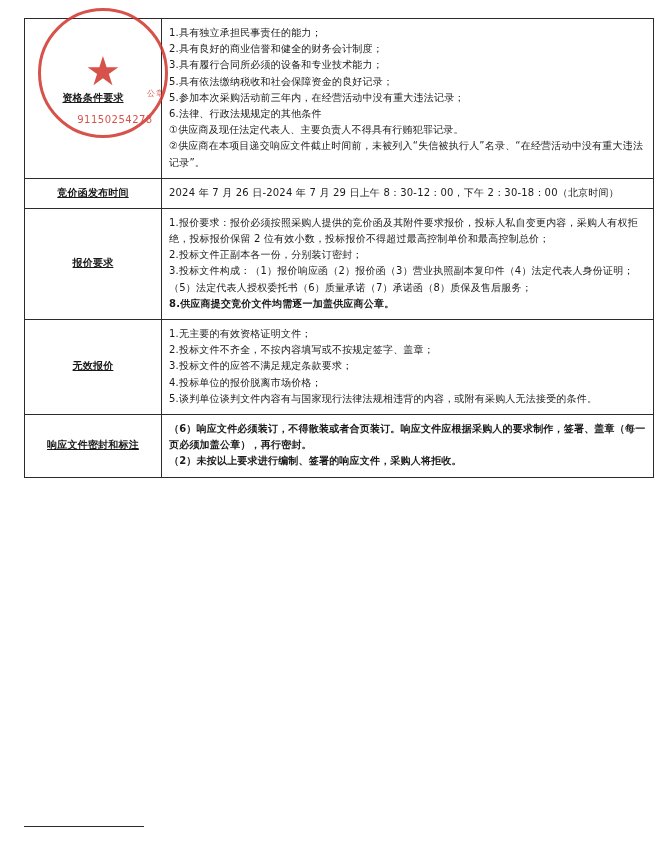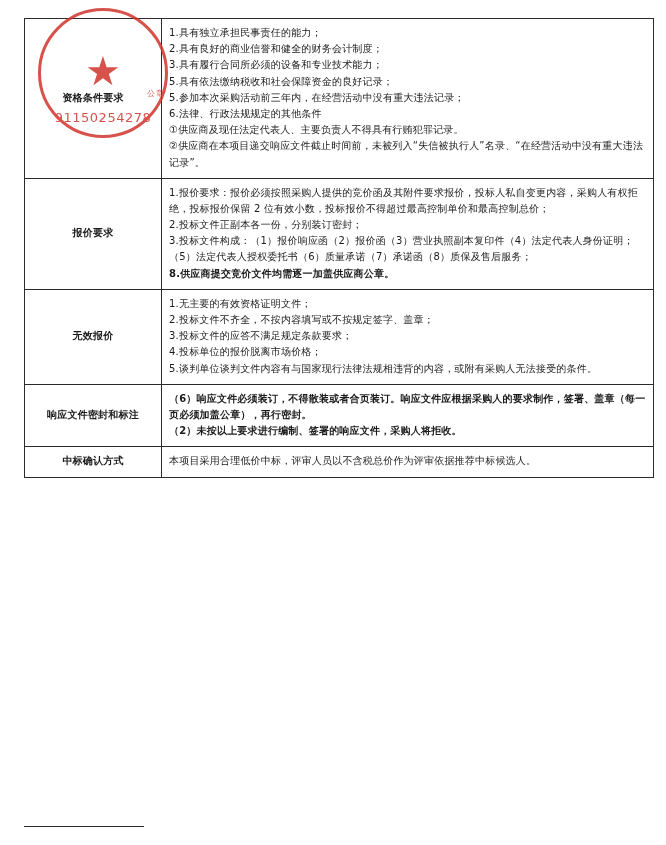--- a/index.html
+++ b/index.html
@@ -36,20 +36,21 @@
     line-height: 1.62;
     letter-spacing: 0.2px;
   }
   td.label {
     width: 122px;
     text-align: center;
     font-weight: bold;
     font-size: 13.6px;
     line-height: 1.55;
     padding: 6px 4px;
+    text-decoration: underline;
   }
   td.content {
     text-align: left;
   }
   .line {
     display: block;
     white-space: normal;
   }
   .bold {
     font-weight: bold;
@@ -71,24 +72,24 @@
     left: 50%;
     top: 50%;
     transform: translate(-50%, -54%);
     color: #d0342c;
     font-size: 40px;
     line-height: 1;
   }
   .seal .bottom-text {
     position: absolute;
     bottom: 10px;
-    left: 0;
+    left: 12px;
     width: 100%;
     text-align: center;
-    font-size: 13px;
+    font-size: 10px;
     color: #d0342c;
     letter-spacing: 0.5px;
   }
   .seal .mid-text {
     position: absolute;
     left: 0;
     width: 100%;
     text-align: right;
     top: 62%;
     font-size: 8px;
@@ -124,20 +125,26 @@
           <span class="line">2.具有良好的商业信誉和健全的财务会计制度；</span>
           <span class="line">3.具有履行合同所必须的设备和专业技术能力；</span>
           <span class="line">5.具有依法缴纳税收和社会保障资金的良好记录；</span>
           <span class="line">5.参加本次采购活动前三年内，在经营活动中没有重大违法记录；</span>
           <span class="line">6.法律、行政法规规定的其他条件</span>
           <span class="line">①供应商及现任法定代表人、主要负责人不得具有行贿犯罪记录。</span>
           <span class="line">②供应商在本项目递交响应文件截止时间前，未被列入“失信被执行人”名录、“在经营活动中没有重大违法记录”。</span>
         </td>
       </tr>
 
+      <tr>
+        <td class="label">竞价函发布时间</td>
+        <td class="content">
+          <span class="line">2024 年 7 月 26 日-2024 年 7 月 29 日上午 8：30-12：00，下午 2：30-18：00（北京时间）</span>
+        </td>
+      </tr>
 
       <tr>
         <td class="label">报价要求</td>
         <td class="content">
           <span class="line">1.报价要求：报价必须按照采购人提供的竞价函及其附件要求报价，投标人私自变更内容，采购人有权拒绝，投标报价保留 2 位有效小数，投标报价不得超过最高控制单价和最高控制总价；</span>
           <span class="line">2.投标文件正副本各一份，分别装订密封；</span>
           <span class="line">3.投标文件构成：（1）报价响应函（2）报价函（3）营业执照副本复印件（4）法定代表人身份证明；（5）法定代表人授权委托书（6）质量承诺（7）承诺函（8）质保及售后服务；</span>
           <span class="line bold">8.供应商提交竞价文件均需逐一加盖供应商公章。</span>
         </td>
       </tr>
@@ -154,24 +161,18 @@
       </tr>
 
       <tr>
         <td class="label">响应文件密封和标注</td>
         <td class="content">
           <span class="line bold">（6）响应文件必须装订，不得散装或者合页装订。响应文件应根据采购人的要求制作，签署、盖章（每一页必须加盖公章），再行密封。</span>
           <span class="line bold">（2）未按以上要求进行编制、签署的响应文件，采购人将拒收。</span>
         </td>
       </tr>
 
-      <tr>
-        <td class="label">中标确认方式</td>
-        <td class="content">
-          <span class="line">本项目采用合理低价中标，评审人员以不含税总价作为评审依据推荐中标候选人。</span>
-        </td>
-      </tr>
 
     </tbody>
   </table>
 
   <div class="bottom-rule"></div>
 </div>
 
 </body></html>

